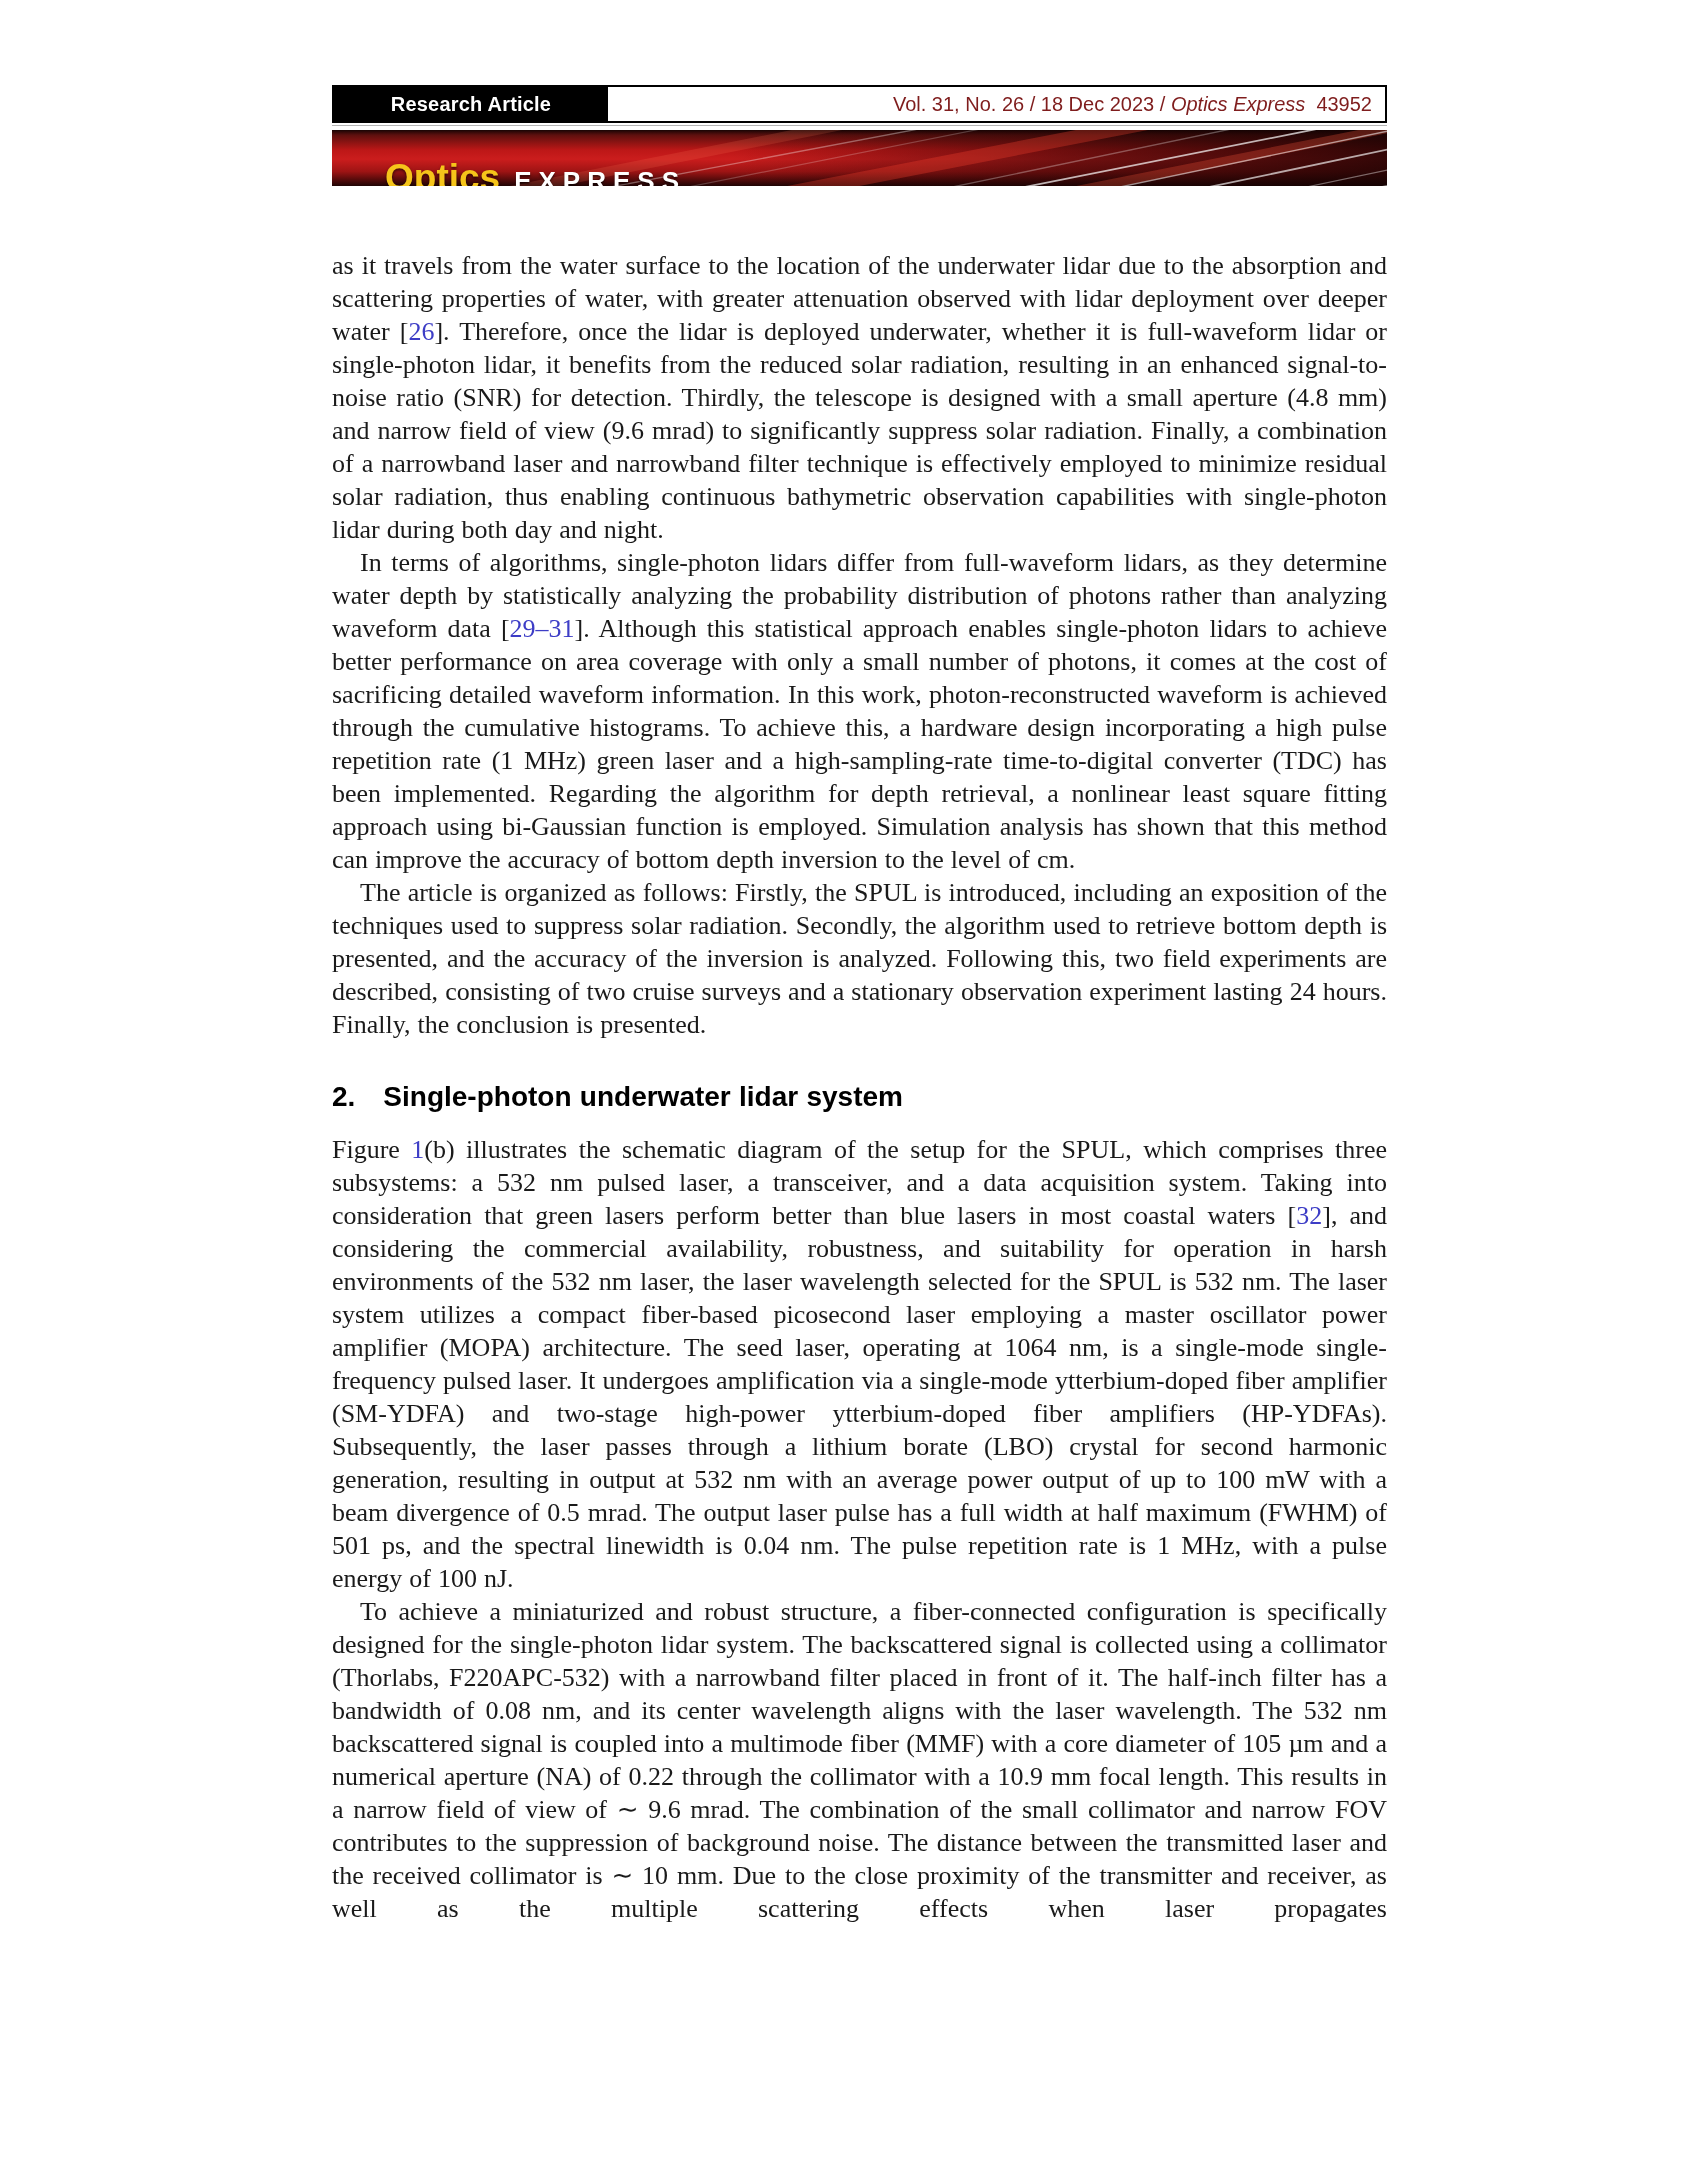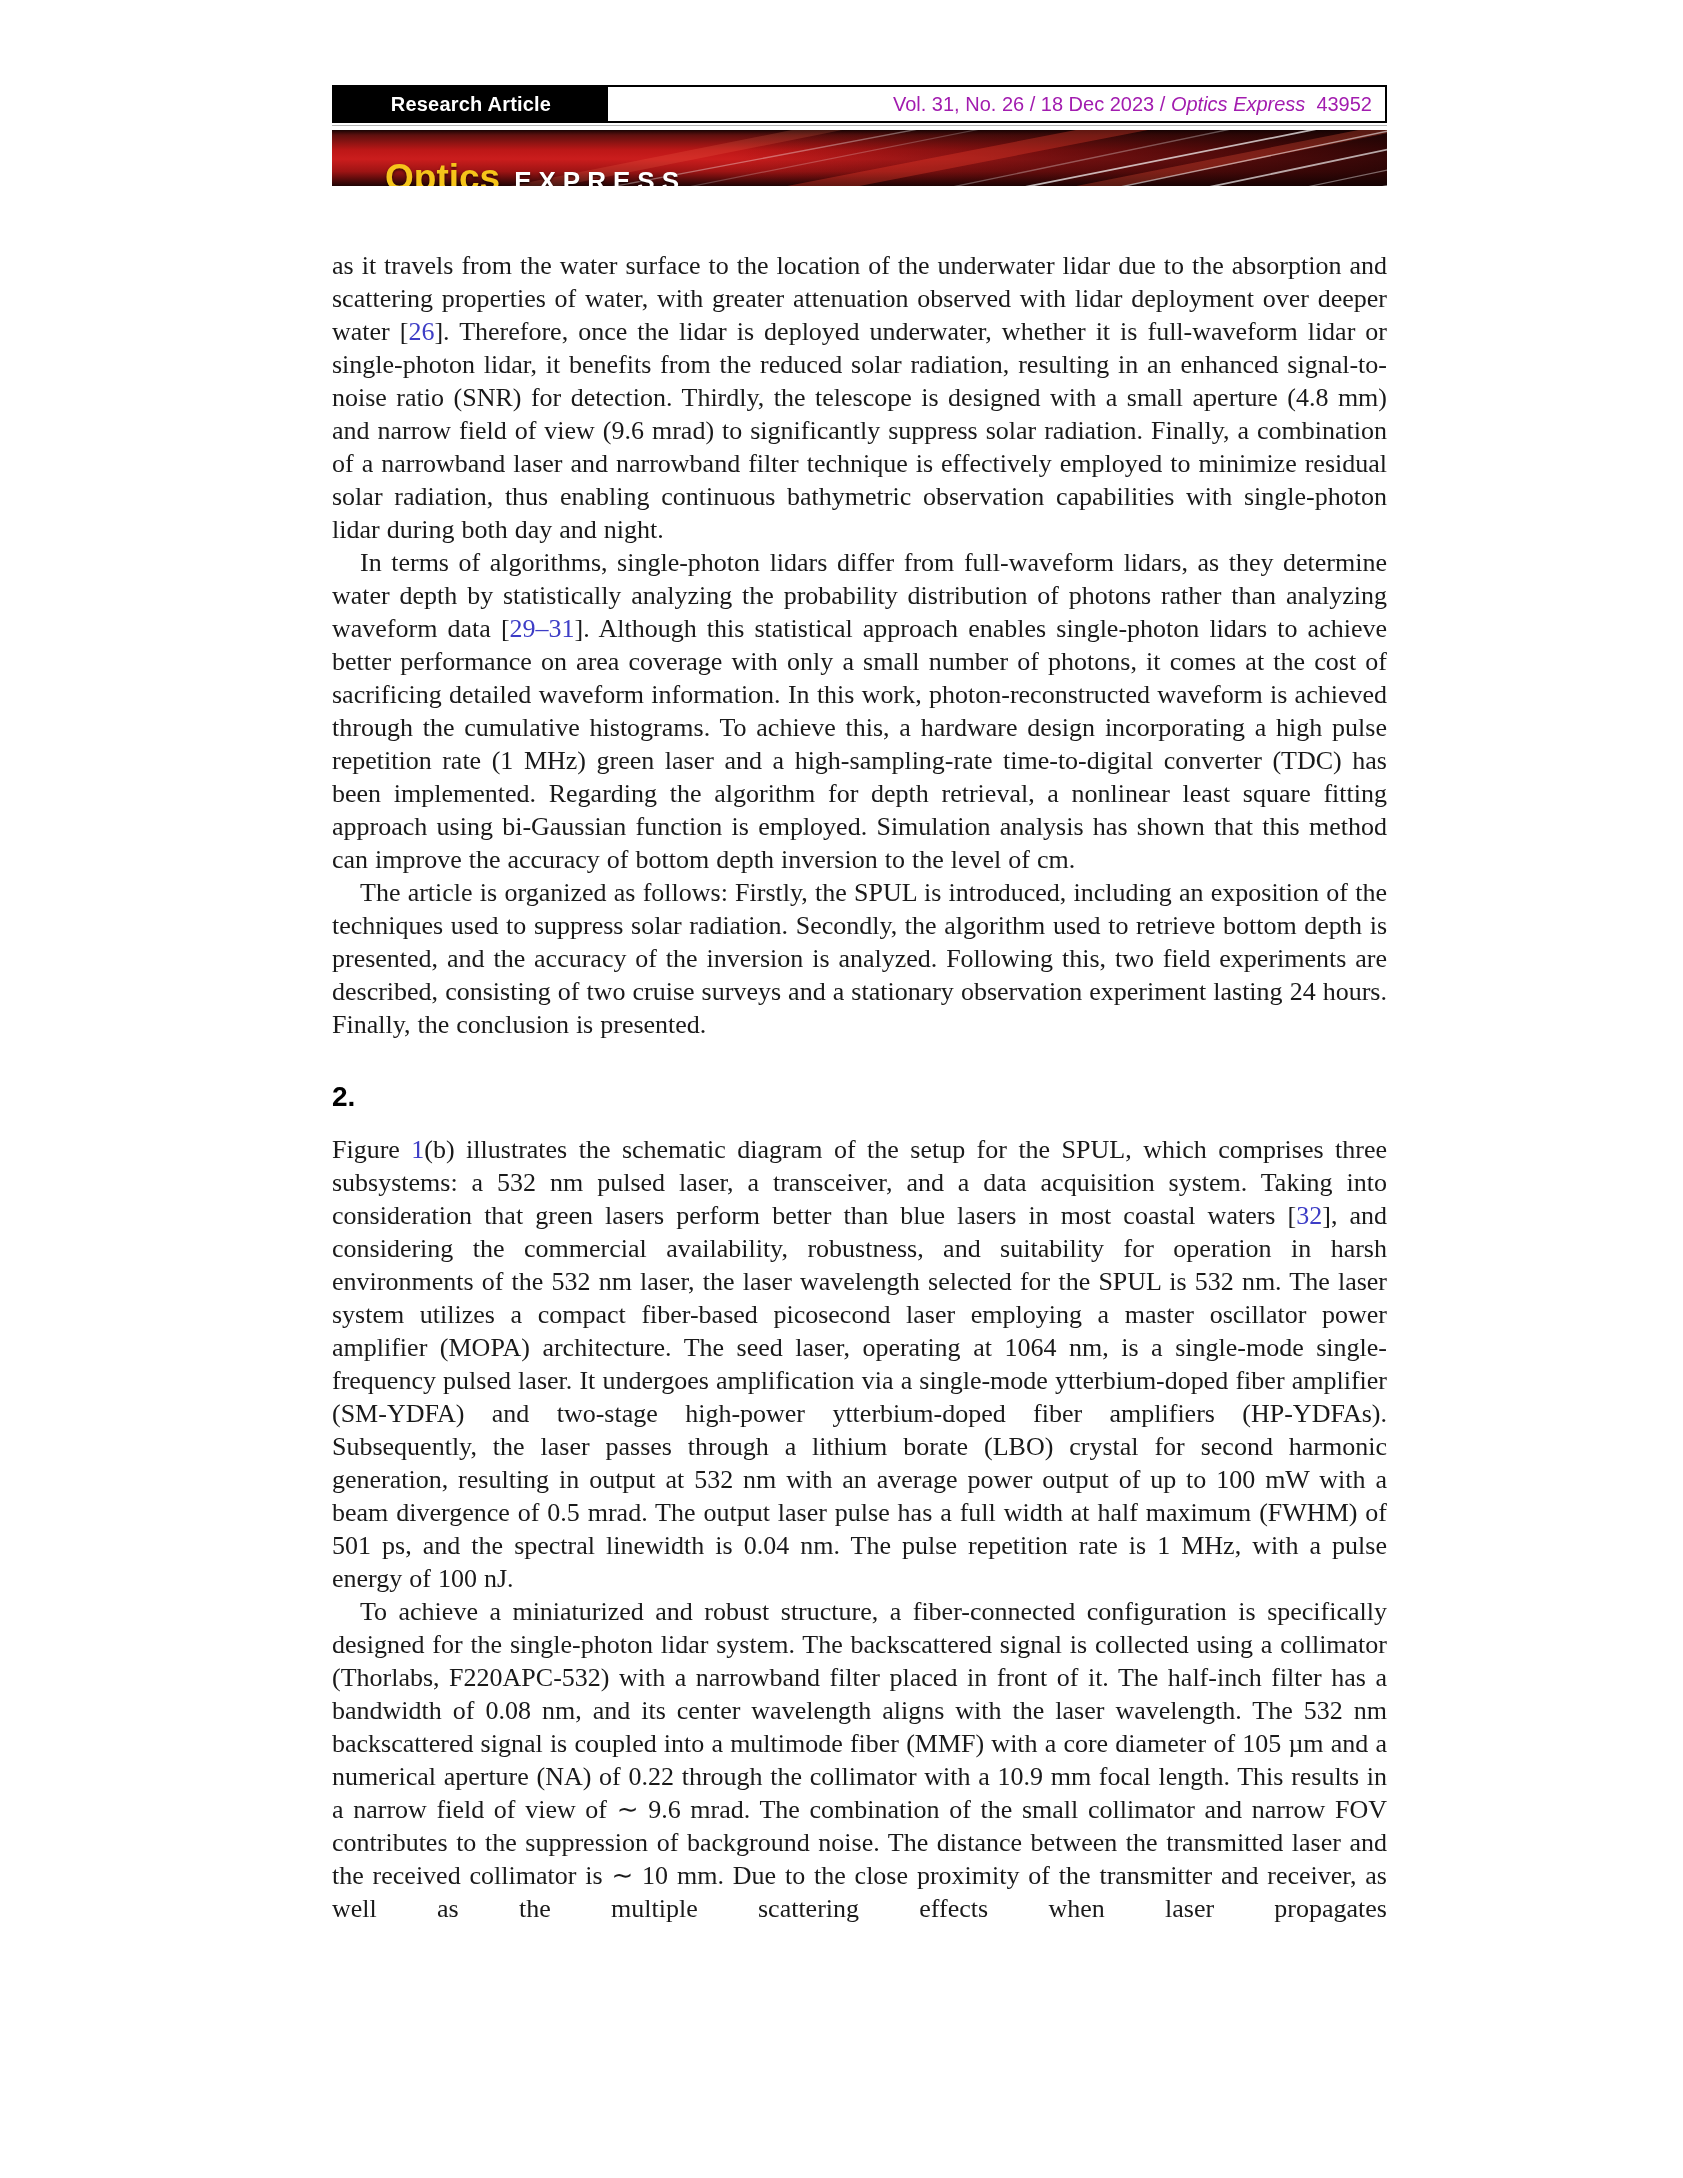--- a/index.html
+++ b/index.html
@@ -11,21 +11,21 @@
   .content { position:absolute; left:332px; top:85px; width:1055px; }
 
   
   .header-strip { display:flex; height:38px; border:2px solid #000; background:#fff; }
   .kicker-box {
     width:274px; background:#000; color:#fff; display:flex; align-items:center; justify-content:center;
     font:700 20px "Liberation Sans", sans-serif; letter-spacing:0.2px;
   }
   .issue-box {
     flex:1; display:flex; align-items:center; justify-content:flex-end;
-    padding-right:13px; font:400 20px "Liberation Sans", sans-serif; color:#a21caf; white-space:pre;
+    padding-right:13px; font:400 20px "Liberation Sans", sans-serif; color:#7f1d1d; white-space:pre;
   }
   .issue-box .journal { font-style:italic; }
   .issue-box .pagenum { margin-left:11px; }
   .header-underline { height:1px; background:#b5b5b5; margin-top:2px; }
 
   
   .banner {
     margin-top:4px; height:56px; position:relative; overflow:hidden;
     background:
       linear-gradient(100deg, rgba(25,3,3,0) 38%, rgba(25,3,3,0.5) 70%, rgba(18,2,2,0.82) 100%),
@@ -94,20 +94,21 @@
 
     <div class="article-body">
       <div>
           <p class="para"><span>as it travels from the water surface to the location of the underwater lidar due to the absorption and scattering properties of water, with greater attenuation observed with lidar deployment over deeper water [</span><span class="cite">26</span><span>]. Therefore, once the lidar is deployed underwater, whether it is full-waveform lidar or single-photon lidar, it benefits from the reduced solar radiation, resulting in an enhanced signal-to-noise ratio (SNR) for detection. Thirdly, the telescope is designed with a small aperture (4.8 mm) and narrow field of view (9.6 mrad) to significantly suppress solar radiation. Finally, a combination of a narrowband laser and narrowband filter technique is effectively employed to minimize residual solar radiation, thus enabling continuous bathymetric observation capabilities with single-photon lidar during both day and night.</span></p>
           <p class="para indent"><span>In terms of algorithms, single-photon lidars differ from full-waveform lidars, as they determine water depth by statistically analyzing the probability distribution of photons rather than analyzing waveform data [</span><span class="cite">29–31</span><span>]. Although this statistical approach enables single-photon lidars to achieve better performance on area coverage with only a small number of photons, it comes at the cost of sacrificing detailed waveform information. In this work, photon-reconstructed waveform is achieved through the cumulative histograms. To achieve this, a hardware design incorporating a high pulse repetition rate (1 MHz) green laser and a high-sampling-rate time-to-digital converter (TDC) has been implemented. Regarding the algorithm for depth retrieval, a nonlinear least square fitting approach using bi-Gaussian function is employed. Simulation analysis has shown that this method can improve the accuracy of bottom depth inversion to the level of cm.</span></p>
           <p class="para indent"><span>The article is organized as follows: Firstly, the SPUL is introduced, including an exposition of the techniques used to suppress solar radiation. Secondly, the algorithm used to retrieve bottom depth is presented, and the accuracy of the inversion is analyzed. Following this, two field experiments are described, consisting of two cruise surveys and a stationary observation experiment lasting 24 hours. Finally, the conclusion is presented.</span></p>
         </div>
 
       <h2 class="section">
         <span>2.</span>
+        <span>Single-photon underwater lidar system</span>
       </h2>
 
       <div>
           <p class="para"><span>Figure </span><span class="cite">1</span><span>(b) illustrates the schematic diagram of the setup for the SPUL, which comprises three subsystems: a 532 nm pulsed laser, a transceiver, and a data acquisition system. Taking into consideration that green lasers perform better than blue lasers in most coastal waters [</span><span class="cite">32</span><span>], and considering the commercial availability, robustness, and suitability for operation in harsh environments of the 532 nm laser, the laser wavelength selected for the SPUL is 532 nm. The laser system utilizes a compact fiber-based picosecond laser employing a master oscillator power amplifier (MOPA) architecture. The seed laser, operating at 1064 nm, is a single-mode single-frequency pulsed laser. It undergoes amplification via a single-mode ytterbium-doped fiber amplifier (SM-YDFA) and two-stage high-power ytterbium-doped fiber amplifiers (HP-YDFAs). Subsequently, the laser passes through a lithium borate (LBO) crystal for second harmonic generation, resulting in output at 532 nm with an average power output of up to 100 mW with a beam divergence of 0.5 mrad. The output laser pulse has a full width at half maximum (FWHM) of 501 ps, and the spectral linewidth is 0.04 nm. The pulse repetition rate is 1 MHz, with a pulse energy of 100 nJ.</span></p>
           <p class="para indent cont"><span>To achieve a miniaturized and robust structure, a fiber-connected configuration is specifically designed for the single-photon lidar system. The backscattered signal is collected using a collimator (Thorlabs, F220APC-532) with a narrowband filter placed in front of it. The half-inch filter has a bandwidth of 0.08 nm, and its center wavelength aligns with the laser wavelength. The 532 nm backscattered signal is coupled into a multimode fiber (MMF) with a core diameter of 105 µm and a numerical aperture (NA) of 0.22 through the collimator with a 10.9 mm focal length. This results in a narrow field of view of ∼ 9.6 mrad. The combination of the small collimator and narrow FOV contributes to the suppression of background noise. The distance between the transmitted laser and the received collimator is ∼ 10 mm. Due to the close proximity of the transmitter and receiver, as well as the multiple scattering effects when laser propagates</span></p>
         </div>
     </div>
 
   </div>
 </div>

